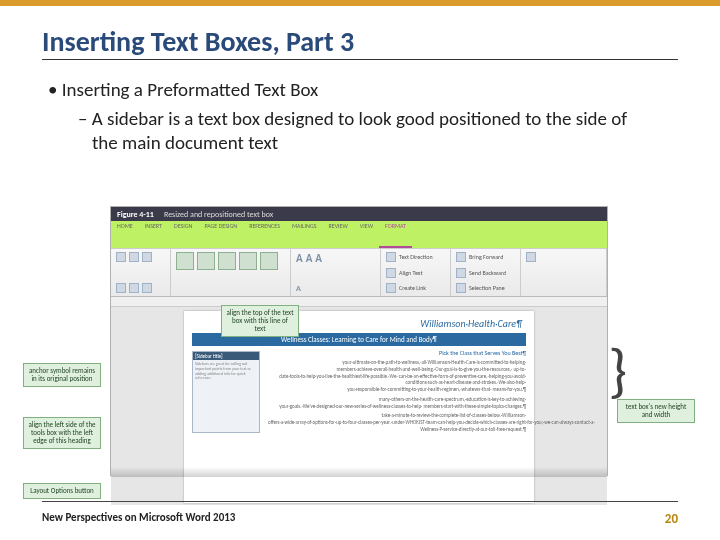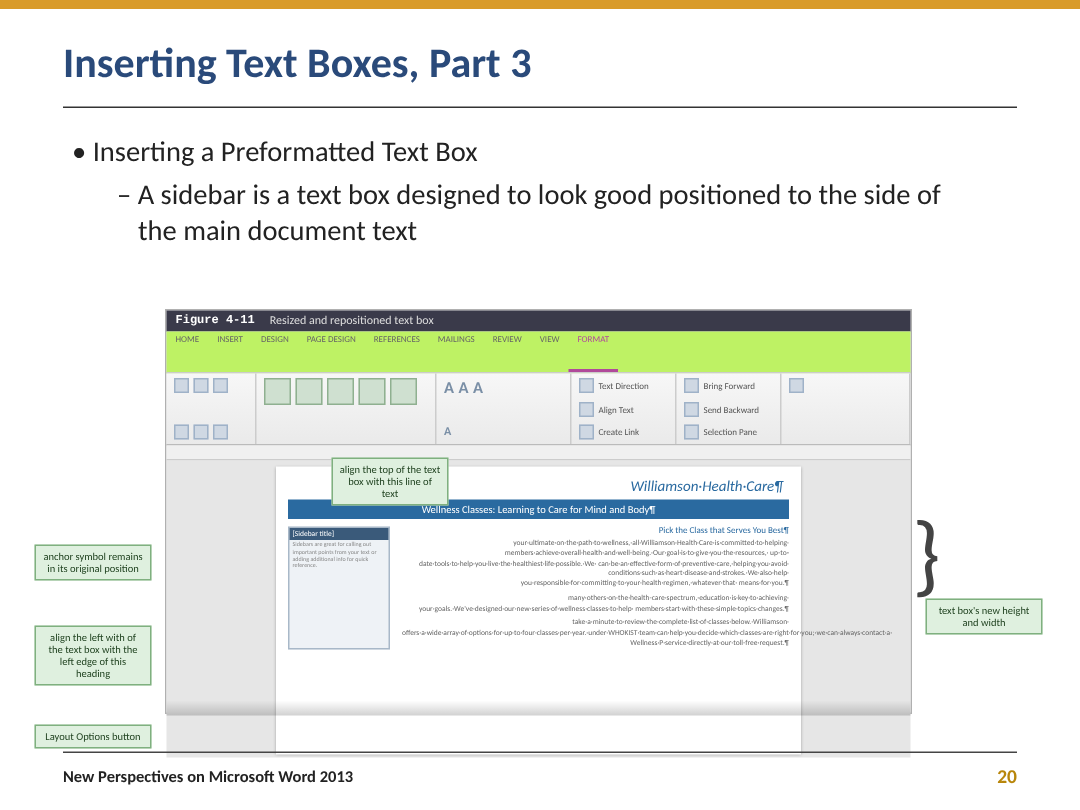--- a/index.html
+++ b/index.html
@@ -13,21 +13,21 @@
   }
   .slide {
     position: relative;
     width: 100%; height: 100%;
     padding: 18px 42px 0 42px;
   }
   .title {
     color: #2a4a7a;
     font-size: 28px;
     font-weight: 700;
-    padding-bottom: 12px;
+    padding-bottom: 0;
     border-bottom: 1.5px solid #333;
     margin-bottom: 18px;
   }
   .bullet-l1 {
     font-size: 19px;
     color: #222;
     margin-left: 6px;
     margin-bottom: 6px;
   }
   .bullet-l1::before { content: "• "; }
@@ -71,21 +71,21 @@
     border: 1px solid #b0b0b0;
     font-size: 7px;
   }
   .fig-bar {
     background: #3a3a4a; color: #fff;
     height: 14px; line-height: 14px;
     padding-left: 6px;
     font-size: 8px; font-weight: 700;
     display: flex; gap: 10px;
   }
-  .fig-bar .cap { color: #fff; font-family: Liberation Mono, monospace; }
+  .fig-bar .cap { color: #fff; }
   .fig-bar .desc { color: #ddd; font-weight: 400; }
   .ribbon {
     height: 48px;
     background: linear-gradient(#f7f7f7,#eaeaea);
     border-bottom: 1px solid #bbb;
     display: flex;
     font-size: 6px; color: #555;
   }
   .rib-group {
     border-right: 1px solid #ccc;
@@ -269,21 +269,21 @@
         <div class="body-txt">
           <div class="body-h">Pick the Class that Serves You Best¶</div>
           <div>your·ultimate·on·the·path·to·wellness,·all·Williamson·Health·Care·is·committed·to·helping· members·achieve·overall·health·and·well-being.·Our·goal·is·to·give·you·the·resources,· up-to-date·tools·to·help·you·live·the·healthiest·life·possible.·We· can·be·an·effective·form·of·preventive·care,·helping·you·avoid· conditions·such·as·heart·disease·and·strokes.·We·also·help· you·responsible·for·committing·to·your·health·regimen,·whatever·that· means·for·you.¶</div>
           <div style="margin-top:3px">many·others·on·the·health-care·spectrum,·education·is·key·to·achieving· your·goals.·We've·designed·our·new·series·of·wellness·classes·to·help· members·start·with·these·simple·topics·changes.¶</div>
           <div style="margin-top:3px">take·a·minute·to·review·the·complete·list·of·classes·below.·Williamson· offers·a·wide·array·of·options·for·up·to·four·classes·per·year.·under·WHOKIST·team·can·help·you·decide·which·classes·are·right·for·you;·we·can·always·contact·a· Wellness·P·service·directly·at·our·toll-free·request.¶</div>
         </div>
       </div>
 
       <div class="callout c-anchor">anchor symbol remains in its original position</div>
       <div class="callout c-aligntop">align the top of the text box with this line of text</div>
-      <div class="callout c-alignleft">align the left with of the text box with the left edge of this heading</div>
+      <div class="callout c-alignleft">align the left side of the tools box with the left edge of this heading</div>
       <div class="callout c-layout">Layout Options button</div>
       <div class="callout c-newsize">text box's new height and width</div>
       <div class="brace">}</div>
     </div>
     <div class="doc-bottom-shadow"></div>
   </div>
 
   <div class="footer-line"></div>
   <div class="footer-left">New Perspectives on Microsoft Word 2013</div>
   <div class="footer-right">20</div>

